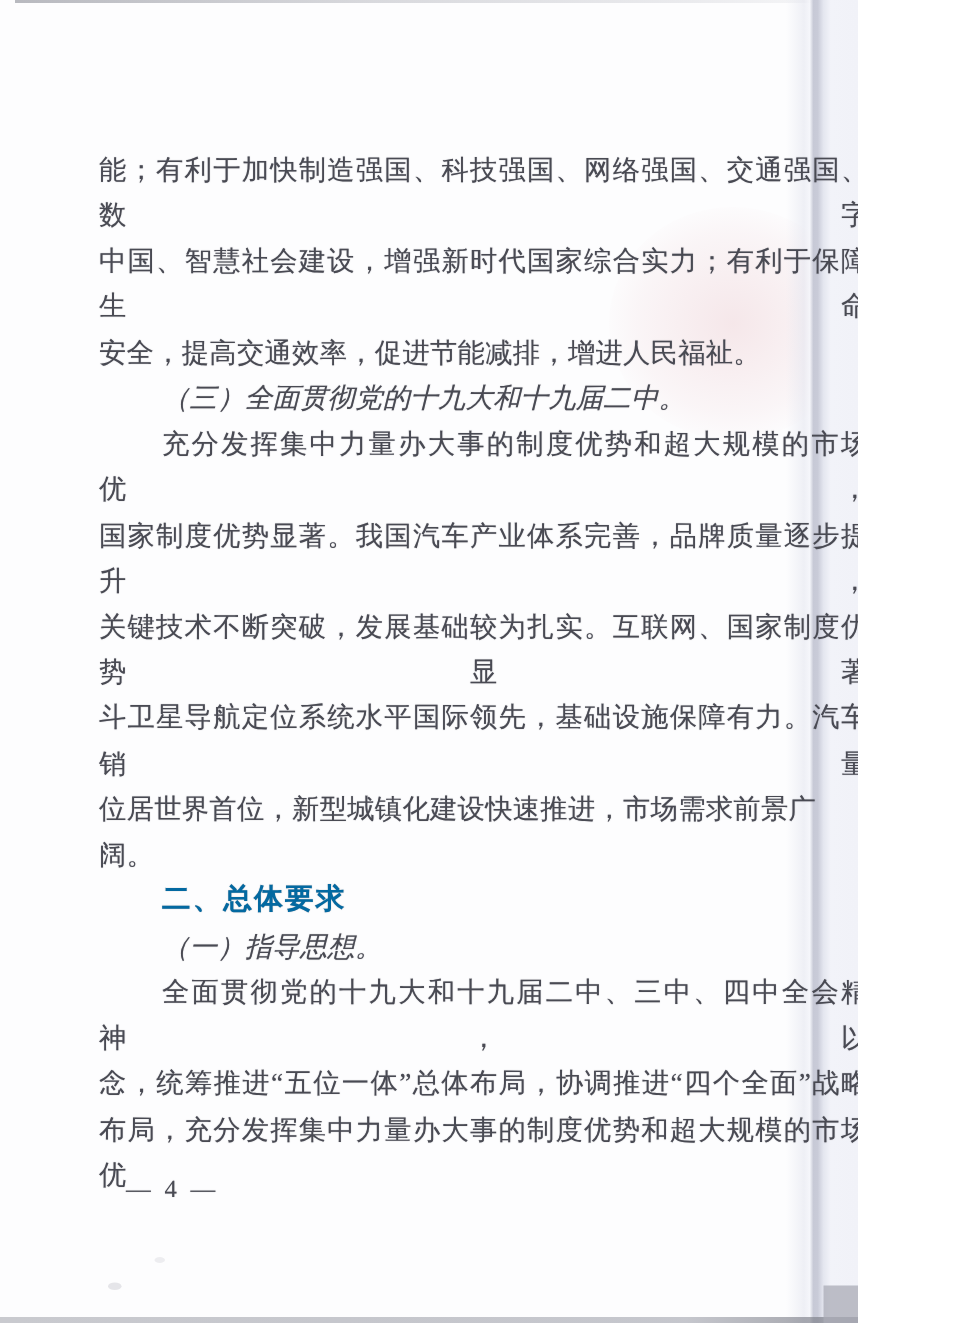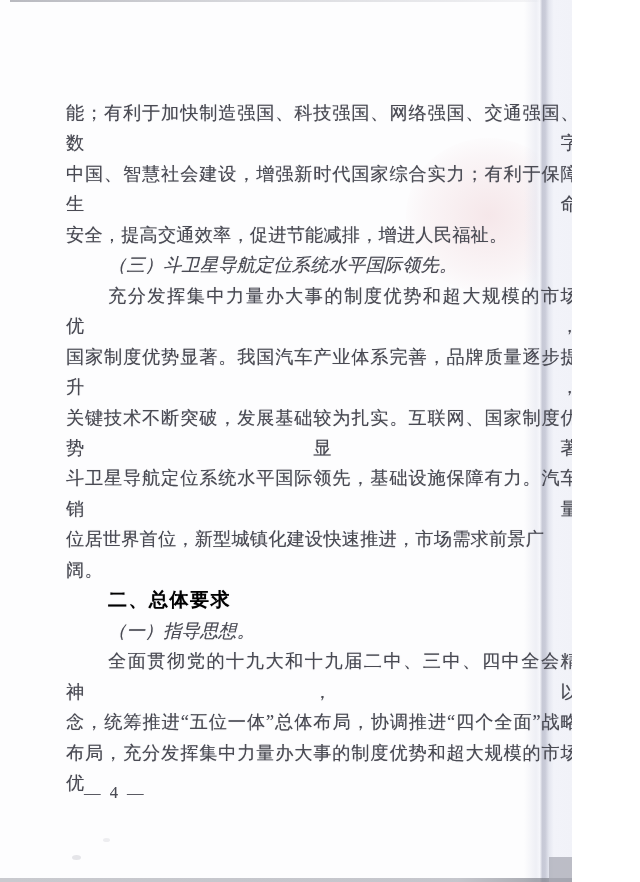--- a/index.html
+++ b/index.html
@@ -61,21 +61,21 @@
     color: #494a53; letter-spacing: .2px;
     text-shadow: 0 0 .7px rgba(73,74,83,.5);
   }
   .line { text-align: left; }
   .line.just { text-align: justify; text-align-last: justify; }
   .line.indent, .line.sub, .line.heading { text-indent: 42px; }
   .line.sub { font-style: italic; }
   .line.heading {
     font-family: "Liberation Sans", "DejaVu Sans", sans-serif;
     font-weight: 700; font-style: normal;
-    color: #000000; letter-spacing: 1.5px; font-size: 19px;
+    color: #0369a1; letter-spacing: 1.5px; font-size: 19px;
   }
   .pagenum {
     position: absolute; left: 84px; top: 783px;
     font-size: 16.5px; letter-spacing: 2.5px; color: #4a4b54;
     text-shadow: 0 0 .6px rgba(73,74,83,.5);
   }
 </style>
 </head>
 <body>
 
@@ -83,21 +83,21 @@
   <div class="edge-top"></div>
   <div class="stamp"></div>
   <div class="fold"></div>
   <div class="smudge-a"></div>
   <div class="smudge-b"></div>
 
   <div class="doc">
       <div class="line body just">能；有利于加快制造强国、科技强国、网络强国、交通强国、数字</div>
       <div class="line body just">中国、智慧社会建设，增强新时代国家综合实力；有利于保障生命</div>
       <div class="line body">安全，提高交通效率，促进节能减排，增进人民福祉。</div>
-      <div class="line sub">（三）斗卫星导航定位系统水平国际领先。</div>
+      <div class="line sub">（三）全面贯彻党的十九大和十九届二中。</div>
       <div class="line indent just">充分发挥集中力量办大事的制度优势和超大规模的市场优，</div>
       <div class="line body just">国家制度优势显著。我国汽车产业体系完善，品牌质量逐步提升，</div>
       <div class="line body just">关键技术不断突破，发展基础较为扎实。互联网、国家制度优势显著</div>
       <div class="line body just">斗卫星导航定位系统水平国际领先，基础设施保障有力。汽车销量</div>
       <div class="line body">位居世界首位，新型城镇化建设快速推进，市场需求前景广阔。</div>
       <div class="line heading">二、总体要求</div>
       <div class="line sub">（一）指导思想。</div>
       <div class="line indent just">全面贯彻党的十九大和十九届二中、三中、四中全会精神，以</div>
       <div class="line body just">念，统筹推进“五位一体”总体布局，协调推进“四个全面”战略</div>
       <div class="line body just">布局，充分发挥集中力量办大事的制度优势和超大规模的市场优</div>

